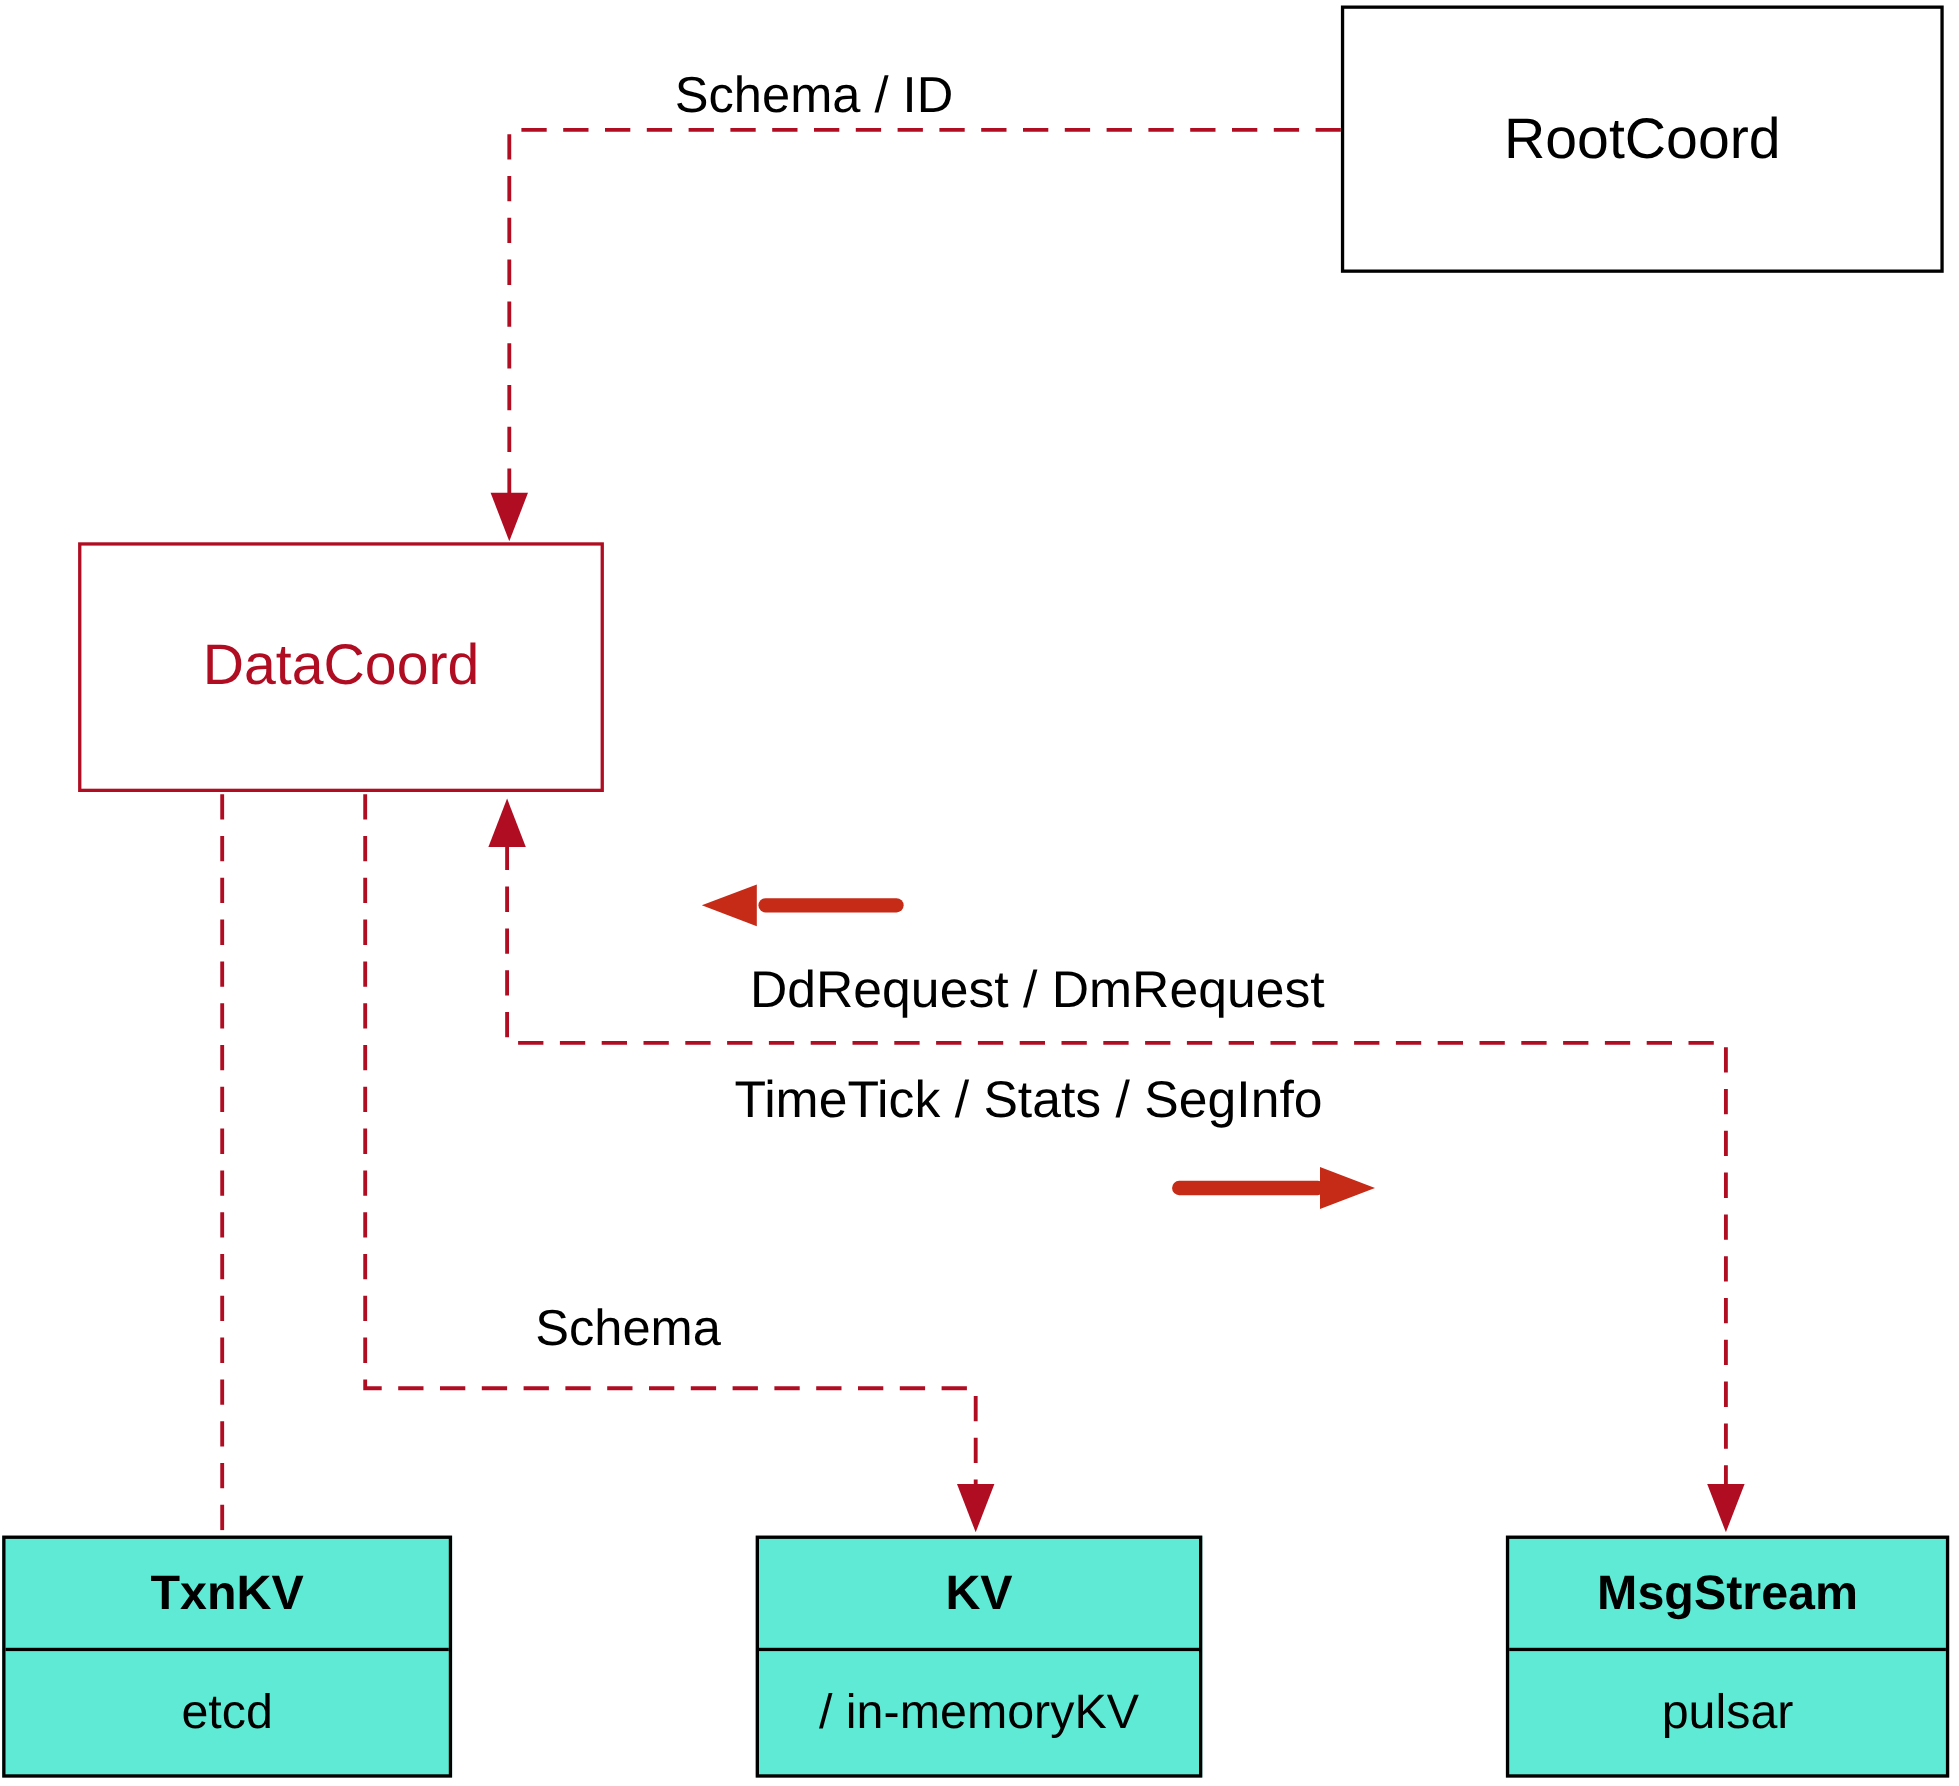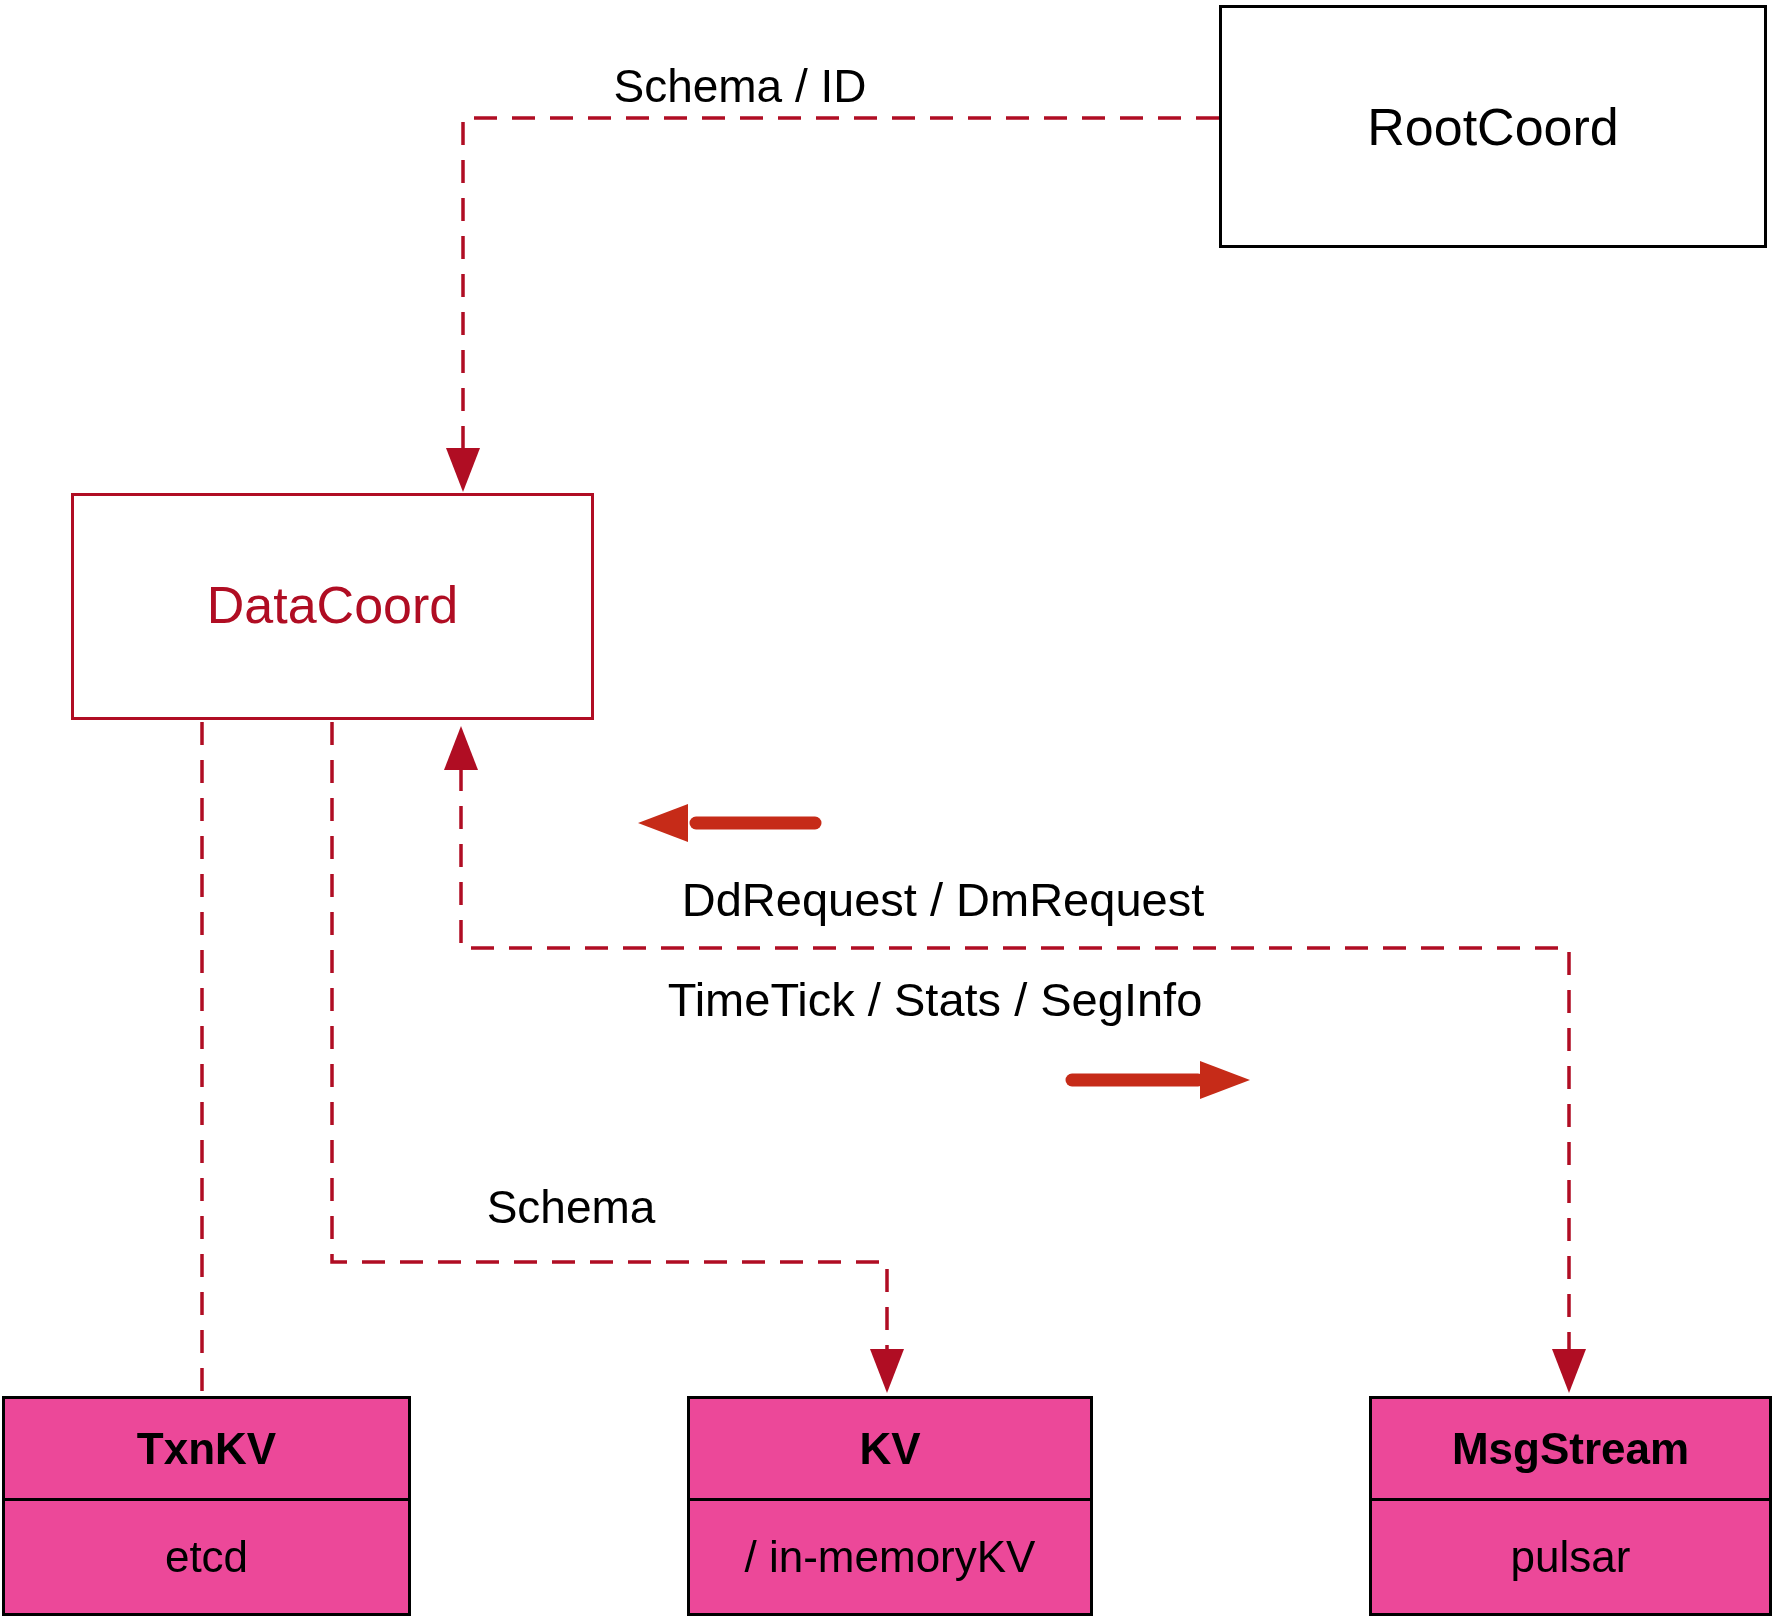--- a/index.html
+++ b/index.html
@@ -19,24 +19,24 @@
   .node-label{
     position:absolute;
     left:0;right:0;
     text-align:center;
     color:#000000;
   }
   
   #rootcoord{left:1219px;top:5px;width:548px;height:243px;}
   #rootcoord .node-label{top:50%;transform:translateY(-50%);font-size:52px;}
   
-  #datacoord{left:71px;top:493px;width:523px;height:227px;border-color:#b00d23;padding-left:44px;}
+  #datacoord{left:71px;top:493px;width:478px;height:227px;border-color:#b00d23;padding-left:44px;}
   #datacoord .node-label{top:50%;transform:translateY(-54%);font-size:52px;color:#b00d23;}
   
-  .store{position:absolute;top:1396px;height:220px;background:#ec4899;box-sizing:border-box;border:3px solid #000000;}
+  .store{position:absolute;top:1396px;height:220px;background:#5eead4;box-sizing:border-box;border:3px solid #000000;}
   .store-header{
     box-sizing:border-box;height:102px;border-bottom:3px solid #000000;
     display:flex;align-items:center;justify-content:center;
     font-weight:bold;font-size:44px;color:#000000;
   }
   .store-body{
     box-sizing:border-box;height:112px;
     display:flex;flex-direction:column;align-items:center;justify-content:center;
     font-size:44px;color:#000000;line-height:56px;
   }

